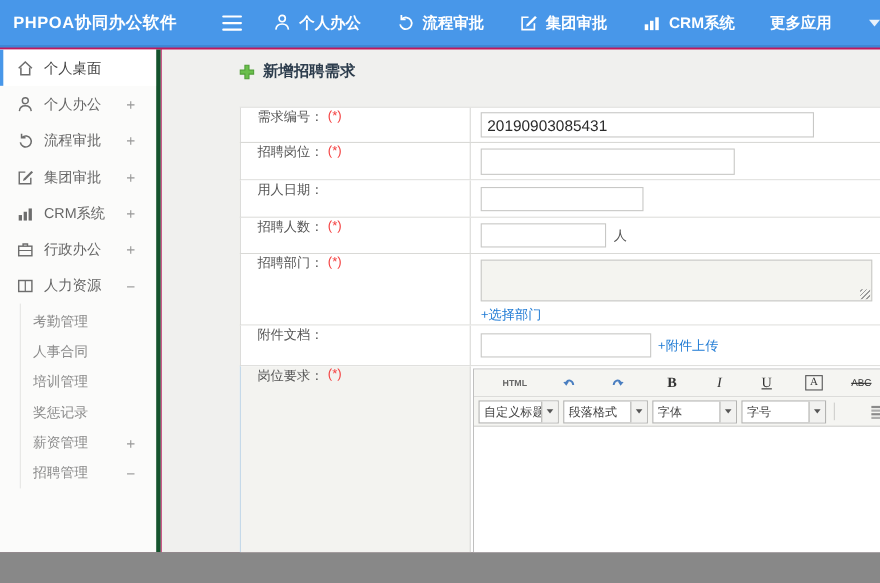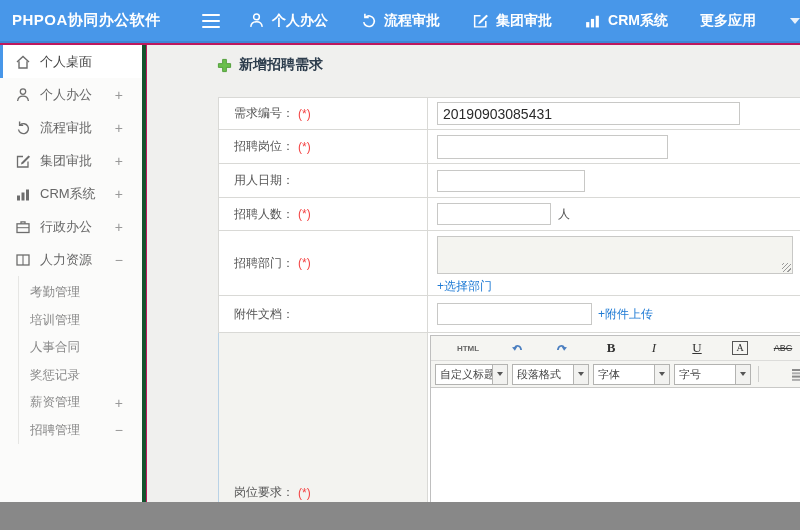--- a/index.html
+++ b/index.html
@@ -30,25 +30,25 @@
   .submenu3 { margin-left:10px; border-left:1px solid #e6e6e4; }
   .submenu3 .sub-item { padding-left:10px; }
 
   
   .main { position:absolute; top:45px; left:147px; width:653px; height:485px; background:#f0f0ee; overflow:hidden; }
   .page-title { position:absolute; left:70px; top:11px; display:flex; align-items:center; font-size:14px; font-weight:bold; color:#2d3d4d; }
   .page-title .picon { width:15px; height:15px; margin-right:7px; display:inline-flex; }
 
   .form-table { position:absolute; left:71px; top:52px; width:620px; background:#fff; border-top:1px solid #d9d9d6; }
   .frow { display:flex; border-bottom:1px solid #d9d9d6; border-left:1px solid #d9d9d6; background:#fff; }
-  .fcell-label { width:209px; min-width:209px; border-right:1px solid #d9d9d6; display:flex; align-items:center; padding-left:15px; font-size:12px; color:#565656; }
+  .fcell-label { width:209px; min-width:209px; border-right:1px solid #d9d9d6; display:flex; padding-left:15px; font-size:12px; color:#565656; }
   .fcell-value { flex:1; display:flex; align-items:center; padding-left:9px; font-size:12px; color:#555; }
   .req { color:#f44444; margin-left:4px; font-size:12px; }
   .tinput { border:1px solid #c8c8c6; background:#fff; height:23px; font-size:14px; color:#2a2a2a; padding:0 5px; font-family:"Liberation Sans","DejaVu Sans",sans-serif; }
-  .link { color:#1e7ad4; font-size:12px; cursor:pointer; text-decoration:none; }
+  .link { color:#1e7ad4; font-size:12px; cursor:pointer; text-decoration:none;font-family:Liberation Mono, monospace; }
   .unit { margin-left:7px; color:#555; }
 
   .row-dept .fcell-value { flex-direction:column; align-items:flex-start; justify-content:center; padding-top:5px; }
   .dept-area { width:356px; height:44px; background:#f4f4f0; border:1px solid #c8c8c6; position:relative; }
   .dept-area .grip { position:absolute; right:1px; bottom:1px; width:9px; height:9px;
      background:repeating-linear-gradient(-45deg, transparent 0 2px, #9a9a9a 2px 3px); }
   .dept-link { margin-top:4px; }
 
   .editor-row { border-left:1px solid #b9d2e6; }
   .editor-row .fcell-label { background:#f3f3f0; }
@@ -203,24 +203,24 @@
       </span>
       <span>人力资源</span>
       <span class="toggle">−</span>
     </div>
 
     <div class="submenu">
       <div class="sub-item">
         <span>考勤管理</span>
       </div>
       <div class="sub-item">
+        <span>人事合同</span>
+      </div>
+      <div class="sub-item">
         <span>培训管理</span>
-      </div>
-      <div class="sub-item">
-        <span>人事合同</span>
       </div>
       <div class="sub-item">
         <span>奖惩记录</span>
       </div>
       <div class="sub-item">
         <span>薪资管理</span>
         <span class="toggle">+</span>
       </div>
       <div class="sub-item">
         <span>招聘管理</span>

